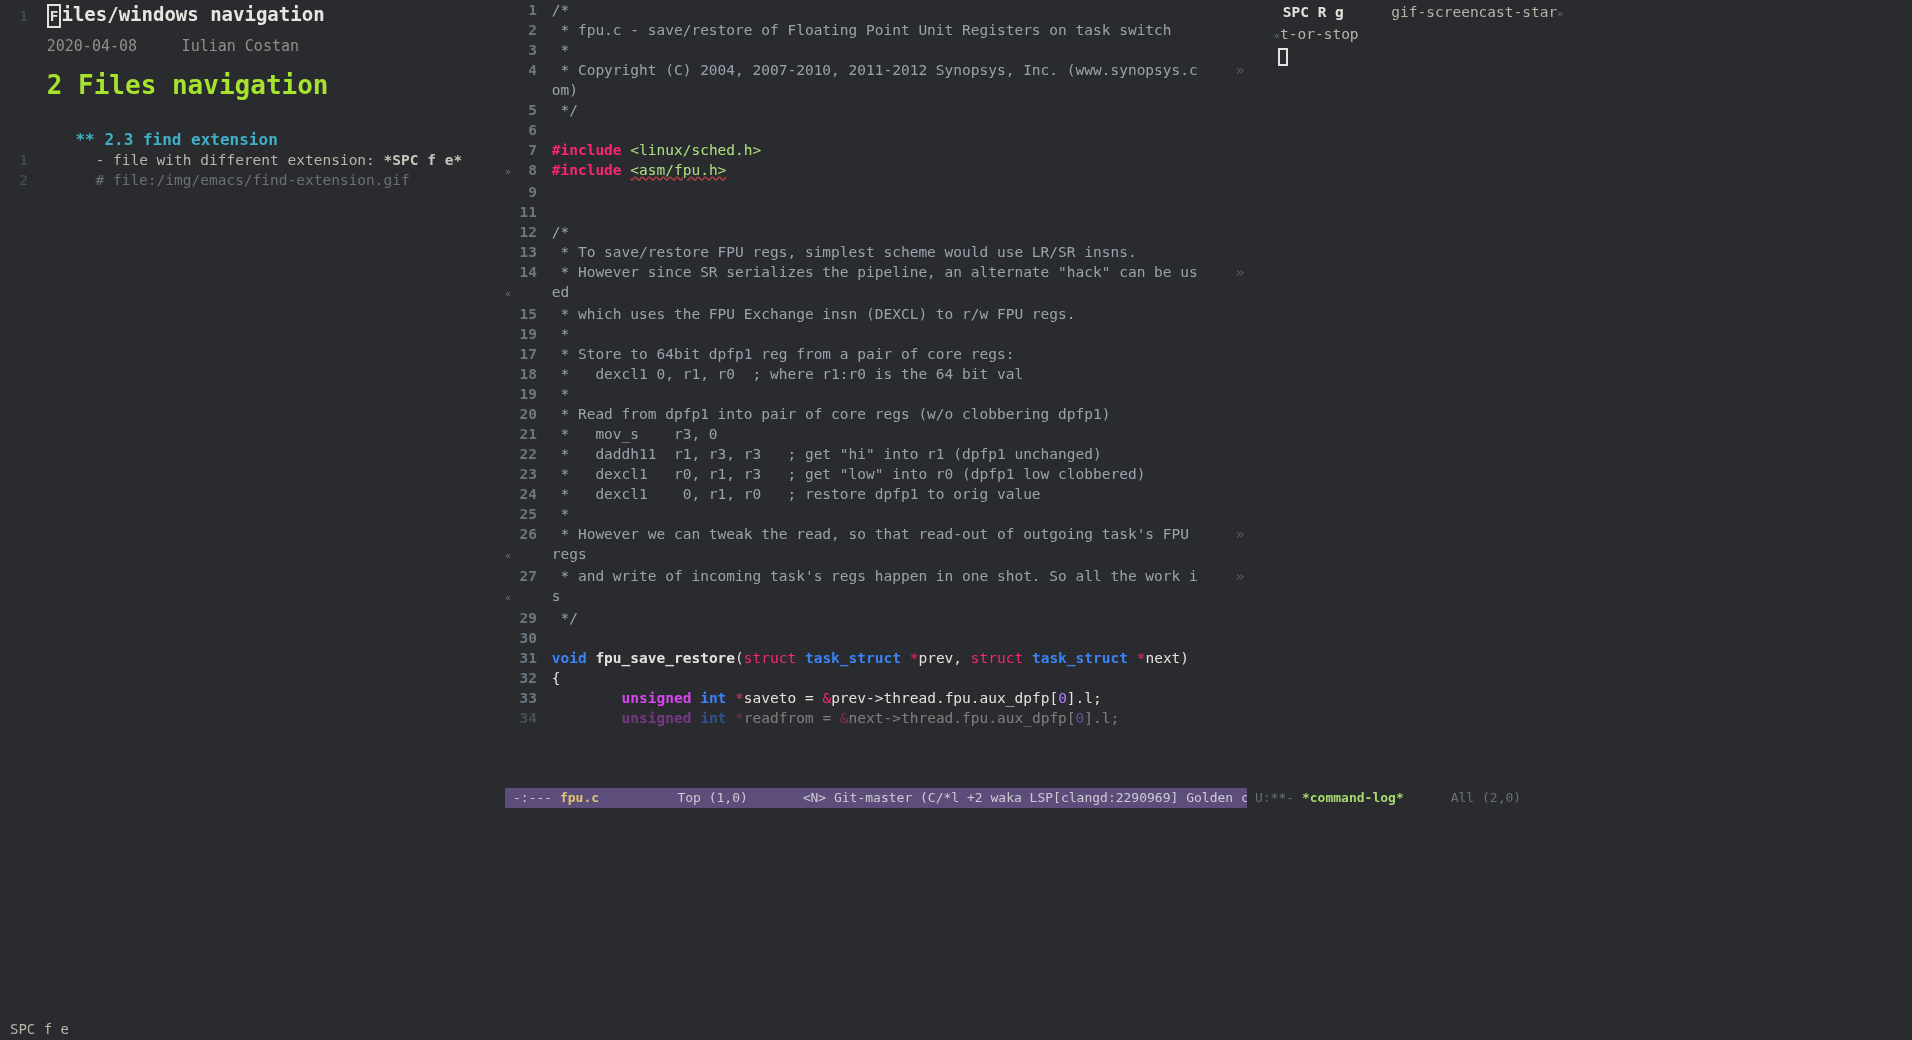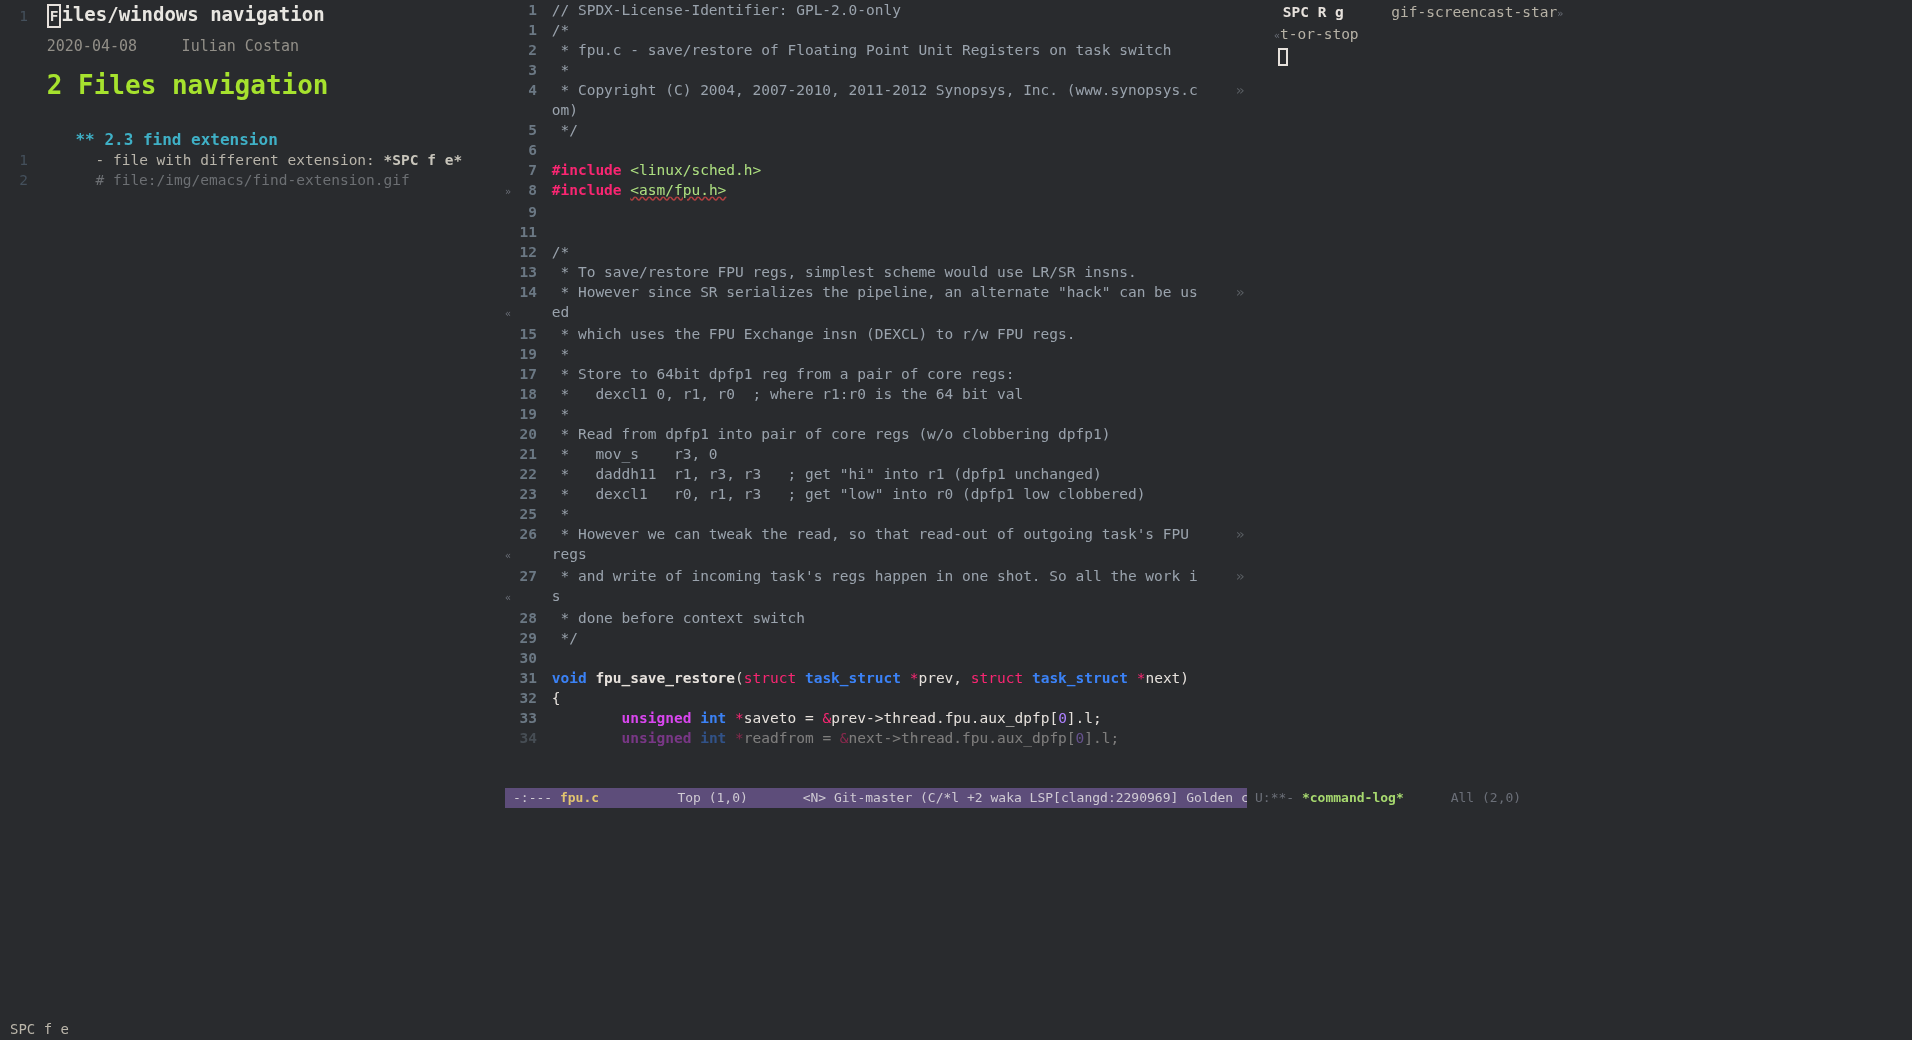--- a/index.html
+++ b/index.html
@@ -98,21 +98,20 @@
     </span>
   </div>
   <div>
     <span class="left-gutter gutter">2</span>
     <span style="display:inline-block;width:40px"></span>
     <span class="org-comment"># file:/img/emacs/find-extension.gif</span>
   </div>
 </div>
 
 <div class="pane mid-pane" id="mid">
-    <div class="code-line" style=""><span class="fringe"></span><span class="mid-gutter gutter">1</span> <span class="c-comment" style="">// SPDX-License-Identifier: GPL-2.0-only</span></div>
     <div class="code-line" style=""><span class="fringe"></span><span class="mid-gutter gutter">1</span> <span class="c-comment" style="">/*</span></div>
     <div class="code-line" style=""><span class="fringe"></span><span class="mid-gutter gutter">2</span> <span class="c-comment" style=""> * fpu.c - save/restore of Floating Point Unit Registers on task switch</span></div>
     <div class="code-line" style=""><span class="fringe"></span><span class="mid-gutter gutter">3</span> <span class="c-comment" style=""> *</span></div>
     <div class="code-line" style=""><span class="fringe"></span><span class="mid-gutter gutter">4</span> <span class="c-comment" style=""> * Copyright (C) 2004, 2007-2010, 2011-2012 Synopsys, Inc. (www.synopsys.c</span><span class="wrap-ind" style="float:right">»</span></div>
     <div class="code-line" style=""><span class="fringe"></span><span class="mid-gutter gutter"></span> <span class="c-comment" style="">om)</span></div>
     <div class="code-line" style=""><span class="fringe"></span><span class="mid-gutter gutter">5</span> <span class="c-comment" style=""> */</span></div>
     <div class="code-line" style=""><span class="fringe"></span><span class="mid-gutter gutter">6</span> <span class="" style=""></span></div>
     <div class="code-line" style=""><span class="fringe"></span><span class="mid-gutter gutter">7</span> <span class="c-pp" style="">#include </span><span class="c-angle" style="">&lt;linux/sched.h&gt;</span></div>
     <div class="code-line" style=""><span class="fringe">»</span><span class="mid-gutter gutter">8</span> <span class="c-pp" style="">#include </span><span class="c-angle" style="text-decoration:underline wavy #b04040;">&lt;asm/fpu.h&gt;</span></div>
     <div class="code-line" style=""><span class="fringe"></span><span class="mid-gutter gutter">9</span> <span class="" style=""></span></div>
@@ -123,26 +122,26 @@
     <div class="code-line" style=""><span class="fringe">«</span><span class="mid-gutter gutter"></span> <span class="c-comment" style="">ed</span></div>
     <div class="code-line" style=""><span class="fringe"></span><span class="mid-gutter gutter">15</span> <span class="c-comment" style=""> * which uses the FPU Exchange insn (DEXCL) to r/w FPU regs.</span></div>
     <div class="code-line" style=""><span class="fringe"></span><span class="mid-gutter gutter">19</span> <span class="c-comment" style=""> *</span></div>
     <div class="code-line" style=""><span class="fringe"></span><span class="mid-gutter gutter">17</span> <span class="c-comment" style=""> * Store to 64bit dpfp1 reg from a pair of core regs:</span></div>
     <div class="code-line" style=""><span class="fringe"></span><span class="mid-gutter gutter">18</span> <span class="c-comment" style=""> *   dexcl1 0, r1, r0  ; where r1:r0 is the 64 bit val</span></div>
     <div class="code-line" style=""><span class="fringe"></span><span class="mid-gutter gutter">19</span> <span class="c-comment" style=""> *</span></div>
     <div class="code-line" style=""><span class="fringe"></span><span class="mid-gutter gutter">20</span> <span class="c-comment" style=""> * Read from dpfp1 into pair of core regs (w/o clobbering dpfp1)</span></div>
     <div class="code-line" style=""><span class="fringe"></span><span class="mid-gutter gutter">21</span> <span class="c-comment" style=""> *   mov_s    r3, 0</span></div>
     <div class="code-line" style=""><span class="fringe"></span><span class="mid-gutter gutter">22</span> <span class="c-comment" style=""> *   daddh11  r1, r3, r3   ; get "hi" into r1 (dpfp1 unchanged)</span></div>
     <div class="code-line" style=""><span class="fringe"></span><span class="mid-gutter gutter">23</span> <span class="c-comment" style=""> *   dexcl1   r0, r1, r3   ; get "low" into r0 (dpfp1 low clobbered)</span></div>
+    <div class="code-line" style=""><span class="fringe"></span><span class="mid-gutter gutter">24</span> <span class="c-comment" style=""> *   dexcl1    0, r1, r0   ; restore dpfp1 to orig value</span></div>
     <div class="code-line" style=""><span class="fringe"></span><span class="mid-gutter gutter">25</span> <span class="c-comment" style=""> *</span></div>
     <div class="code-line" style=""><span class="fringe"></span><span class="mid-gutter gutter">26</span> <span class="c-comment" style=""> * However we can tweak the read, so that read-out of outgoing task's FPU </span><span class="wrap-ind" style="float:right">»</span></div>
     <div class="code-line" style=""><span class="fringe">«</span><span class="mid-gutter gutter"></span> <span class="c-comment" style="">regs</span></div>
     <div class="code-line" style=""><span class="fringe"></span><span class="mid-gutter gutter">27</span> <span class="c-comment" style=""> * and write of incoming task's regs happen in one shot. So all the work i</span><span class="wrap-ind" style="float:right">»</span></div>
     <div class="code-line" style=""><span class="fringe">«</span><span class="mid-gutter gutter"></span> <span class="c-comment" style="">s</span></div>
-    <div class="code-line" style=""><span class="fringe"></span><span class="mid-gutter gutter">28</span> <span class="c-comment" style=""> * done before context switch</span></div>
     <div class="code-line" style=""><span class="fringe"></span><span class="mid-gutter gutter">29</span> <span class="c-comment" style=""> */</span></div>
     <div class="code-line" style=""><span class="fringe"></span><span class="mid-gutter gutter">30</span> <span class="" style=""></span></div>
     <div class="code-line" style=""><span class="fringe"></span><span class="mid-gutter gutter">31</span> <span class="c-kw" style="">void </span><span class="c-fn" style="">fpu_save_restore</span><span class="c-id" style="">(</span><span class="c-type" style="">struct </span><span class="c-kw" style="">task_struct </span><span class="c-op" style="">*</span><span class="c-id" style="">prev</span><span class="c-id" style="">, </span><span class="c-type" style="">struct </span><span class="c-kw" style="">task_struct </span><span class="c-op" style="">*</span><span class="c-id" style="">next</span><span class="c-id" style="">)</span></div>
     <div class="code-line" style=""><span class="fringe"></span><span class="mid-gutter gutter">32</span> <span class="c-id" style="">{</span></div>
     <div class="code-line" style=""><span class="fringe"></span><span class="mid-gutter gutter">33</span> <span class="c-id" style="">        </span><span class="c-kw2" style="">unsigned </span><span class="c-kw" style="">int </span><span class="c-op" style="">*</span><span class="c-id" style="">saveto</span><span class="c-id" style=""> = </span><span class="c-op" style="">&amp;</span><span class="c-id" style="">prev-&gt;thread.fpu.aux_dpfp[</span><span class="c-num" style="">0</span><span class="c-id" style="">].l;</span></div>
     <div class="code-line" style="opacity:0.45;"><span class="fringe"></span><span class="mid-gutter gutter">34</span> <span class="c-id" style="">        </span><span class="c-kw2" style="">unsigned </span><span class="c-kw" style="">int </span><span class="c-op" style="">*</span><span class="c-id" style="">readfrom</span><span class="c-id" style=""> = </span><span class="c-op" style="">&amp;</span><span class="c-id" style="">next-&gt;thread.fpu.aux_dpfp[</span><span class="c-num" style="">0</span><span class="c-id" style="">].l;</span></div>
   </div>
 
 <div class="pane right-pane">
   <div style="padding-top:2px">

